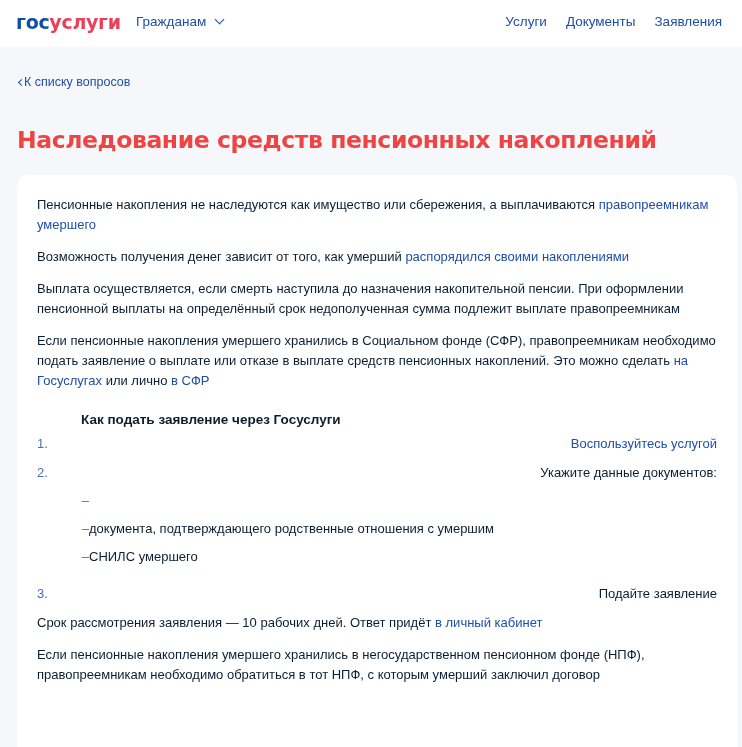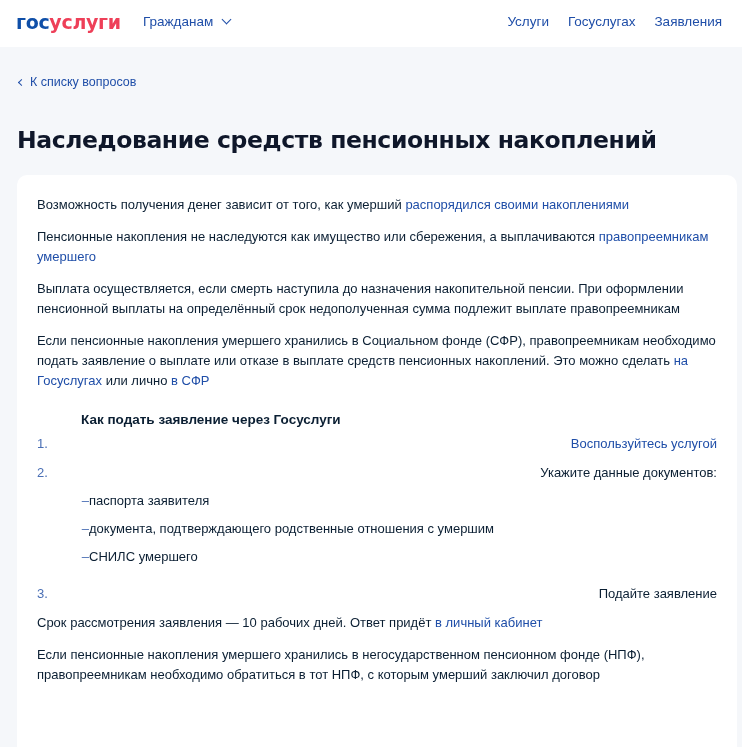--- a/index.html
+++ b/index.html
@@ -36,21 +36,20 @@
       position: absolute;
       left: 136px;
       top: 14px;
       font-size: 13.5px;
       color: #0d4cd3;
       color: #1f4ea8;
       display: flex;
       align-items: center;
       gap: 8px;
       cursor: pointer;
-      margin-left: 7px;
     }
     .chev-down {
       width: 7px; height: 7px;
       border-right: 1.6px solid #1f4ea8;
       border-bottom: 1.6px solid #1f4ea8;
       transform: rotate(45deg);
       margin-top: -4px;
       margin-left: 2px;
     }
     .top-nav {
@@ -67,39 +66,39 @@
       cursor: pointer;
     }
     .back-link {
       position: absolute;
       left: 17px;
       top: 75px;
       font-size: 12.5px;
       color: #1f4ea8;
       display: flex;
       align-items: center;
-      gap: 6px;
+      gap: 0;
       cursor: pointer;
     }
     .chev-left {
       width: 5px; height: 5px;
       border-left: 1.5px solid #1f4ea8;
       border-bottom: 1.5px solid #1f4ea8;
       transform: rotate(45deg);
       margin-left: 2px;
     }
     .page-title {
       position: absolute;
       left: 17px;
       top: 124px;
       font-family: "DejaVu Sans", sans-serif;
       font-weight: bold;
       font-size: 23.5px;
       letter-spacing: -0.4px;
-      color: #0f172a;
+      color: #ef4444;
       line-height: 32px;
     }
     .card {
       position: absolute;
       left: 17px;
       top: 175px;
       width: 720px;
       height: 600px;
       background: #ffffff;
       border-radius: 10px;
@@ -154,58 +153,57 @@
 <header class="header">
   <div class="logo">
     <span class="gos">гос</span><span class="uslugi">услуги</span>
   </div>
   <div class="citizens">
     <span>Гражданам</span>
     <span class="chev-down"></span>
   </div>
   <nav class="top-nav">
     <a>Услуги</a>
-    <a>Госуслугах</a>
+    <a>Документы</a>
     <a>Заявления</a>
   </nav>
 </header>
 
 <div class="back-link">
   <span class="chev-left"></span>
   <span>К списку вопросов</span>
 </div>
 
 <h1 class="page-title">Наследование средств пенсионных накоплений</h1>
 
 <main class="card">
   <p>
+    <span>Пенсионные накопления не наследуются как имущество или сбережения, а выплачиваются </span><a>правопреемникам умершего</a>
+  </p>
+  <p>
     <span>Возможность получения денег зависит от того, как умерший </span><a>распорядился своими накоплениями</a>
-  </p>
-  <p>
-    <span>Пенсионные накопления не наследуются как имущество или сбережения, а выплачиваются </span><a>правопреемникам умершего</a>
   </p>
   <p>Выплата осуществляется, если смерть наступила до назначения накопительной пенсии. При оформлении пенсионной выплаты на определённый срок недополученная сумма подлежит выплате правопреемникам</p>
   <p>
     <span>Если пенсионные накопления умершего хранились в Социальном фонде (СФР), правопреемникам необходимо подать заявление о выплате или отказе в выплате средств пенсионных накоплений. Это можно сделать </span><a>на Госуслугах</a><span> или лично </span><a>в СФР</a>
   </p>
 
   <h3>Как подать заявление через Госуслуги</h3>
   <ol class="steps">
     <li>
       <span class="num">1.</span>
       <a class="step-body">Воспользуйтесь услугой</a>
     </li>
     <li>
       <span class="num">2.</span>
       <div class="step-body">
         <span>Укажите данные документов:</span>
         <ul class="sub">
           <li>
               <span class="dash">–</span>
-              <span>паспорта заявителя</span>
             </li>
           <li>
               <span class="dash">–</span>
               <span>документа, подтверждающего родственные отношения с умершим</span>
             </li>
           <li>
               <span class="dash">–</span>
               <span>СНИЛС умершего</span>
             </li>
         </ul>

